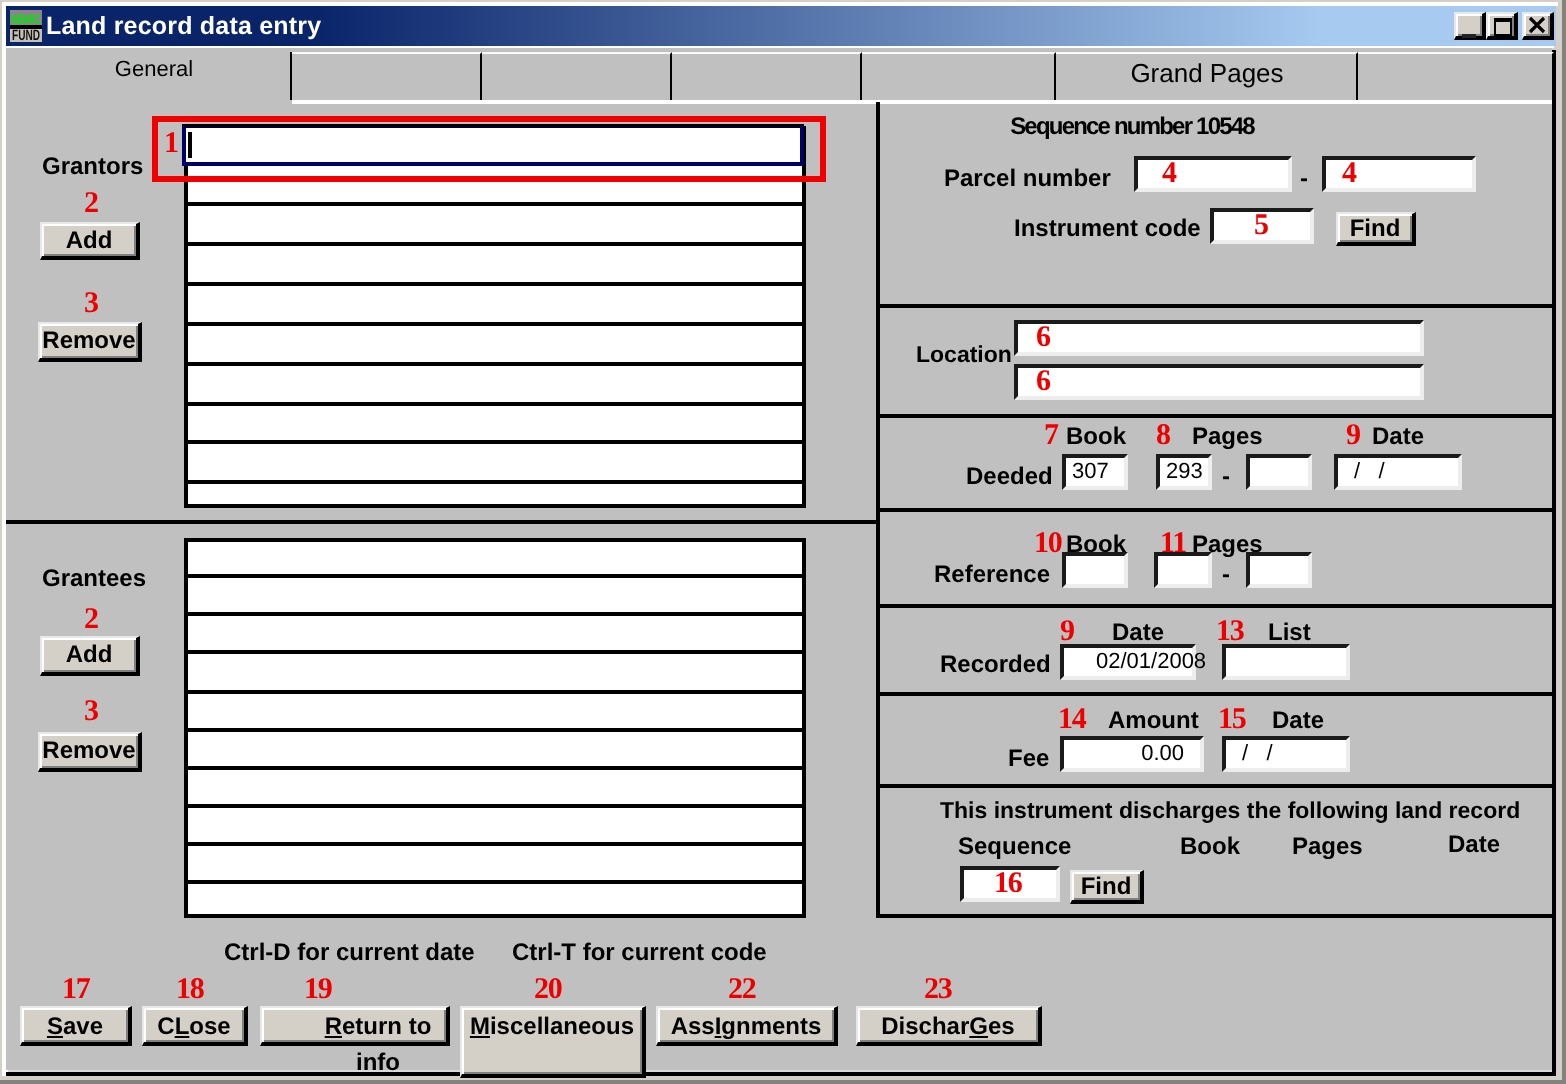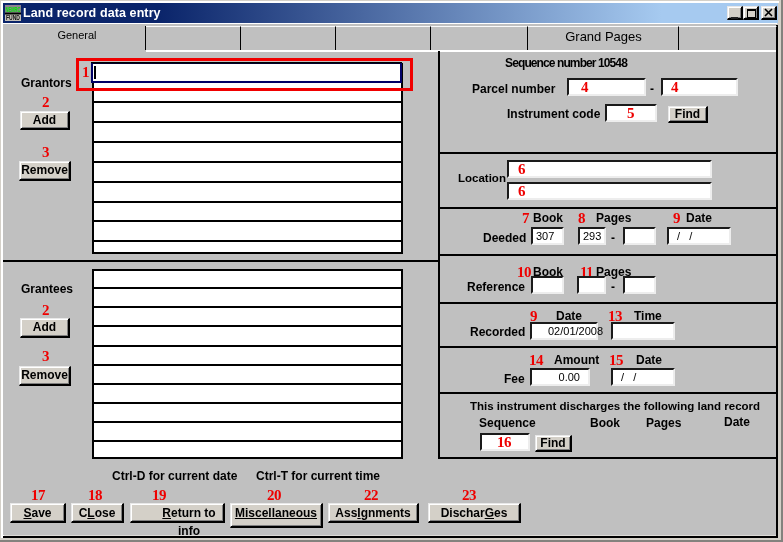--- a/index.html
+++ b/index.html
@@ -100,21 +100,21 @@
 <div class="hline" style="left:94px;top:402px;width:307px;"></div>
 <div class="hline" style="left:94px;top:421px;width:307px;"></div>
 <div class="hline" style="left:94px;top:440px;width:307px;"></div>
 
 <div class="red" style="left:42px;top:302px;">2</div>
 <div class="btn" style="left:20px;top:318px;width:50px;height:20px;line-height:17px;">Add</div>
 <div class="red" style="left:42px;top:348px;">3</div>
 <div class="btn" style="left:19px;top:366px;width:52px;height:20px;line-height:17px;">Remove</div>
 
 <div class="lbl" style="left:112px;top:469px;">Ctrl-D for current date</div>
-<div class="lbl" style="left:256px;top:469px;">Ctrl-T for current time</div>
+<div class="lbl" style="left:256px;top:469px;">Ctrl-T for current code</div>
 
 <div class="vline" style="left:438px;top:51px;height:408px;"></div>
 <div class="hline" style="left:438px;top:152px;width:339px;"></div>
 <div class="hline" style="left:438px;top:207px;width:339px;"></div>
 <div class="hline" style="left:438px;top:254px;width:339px;"></div>
 <div class="hline" style="left:438px;top:302px;width:339px;"></div>
 <div class="hline" style="left:438px;top:346px;width:339px;"></div>
 <div class="hline" style="left:438px;top:392px;width:339px;"></div>
 <div class="hline" style="left:438px;top:457px;width:339px;"></div>
 
@@ -161,33 +161,33 @@
 <div class="lbl" style="left:596px;top:265px;">Pages</div>
 <div class="lbl" style="left:467px;top:280px;">Reference</div>
 <div class="fld" style="left:531px;top:276px;width:33px;height:18px;"></div>
 <div class="fld" style="left:577px;top:276px;width:29px;height:18px;"></div>
 <div class="lbl" style="left:611px;top:280px;">-</div>
 <div class="fld" style="left:623px;top:276px;width:33px;height:18px;"></div>
 
 <div class="red" style="left:530px;top:308px;">9</div>
 <div class="lbl" style="left:556px;top:309px;">Date</div>
 <div class="red" style="left:608px;top:308px;text-align:right;">13</div>
-<div class="lbl" style="left:634px;top:309px;">Time</div>
+<div class="lbl" style="left:634px;top:309px;">List</div>
 <div class="lbl" style="left:470px;top:325px;">Recorded</div>
 <div class="fld" style="left:530px;top:322px;width:68px;height:18px;">
     <span class="val" style="left:16px;top:1px;">02/01/2008</span>
   </div>
 <div class="fld" style="left:611px;top:322px;width:64px;height:18px;"></div>
 
 <div class="red" style="left:529px;top:352px;">14</div>
 <div class="lbl" style="left:554px;top:353px;">Amount</div>
 <div class="red" style="left:609px;top:352px;">15</div>
 <div class="lbl" style="left:636px;top:353px;">Date</div>
 <div class="lbl" style="left:504px;top:372px;">Fee</div>
-<div class="fld" style="left:530px;top:368px;width:60px;height:18px;">
+<div class="fld" style="left:530px;top:368px;width:72px;height:18px;">
     <span class="val" style="right:8px;top:1px;">0.00</span>
   </div>
 <div class="fld" style="left:611px;top:368px;width:64px;height:18px;">
     <span class="val" style="left:8px;top:1px;">/&nbsp;&nbsp;&nbsp;/</span>
   </div>
 
 <div class="lbl" style="left:470px;top:400px;font-size:11.5px;">This instrument discharges the following land record</div>
 <div class="lbl" style="left:479px;top:416px;">Sequence</div>
 <div class="lbl" style="left:590px;top:416px;">Book</div>
 <div class="lbl" style="left:646px;top:416px;">Pages</div>
@@ -199,15 +199,15 @@
 <div class="red" style="left:31px;top:487px;font-family:Liberation Serif, serif;">17</div>
 <div class="red" style="left:88px;top:487px;">18</div>
 <div class="red" style="left:152px;top:487px;">19</div>
 <div class="red" style="left:267px;top:487px;text-align:right;">20</div>
 <div class="red" style="left:364px;top:487px;">22</div>
 <div class="red" style="left:462px;top:487px;">23</div>
 
 <div class="btn" style="left:10px;top:503px;width:56px;height:20px;line-height:18px;"><u>S</u>ave</div>
 <div class="btn" style="left:71px;top:503px;width:53px;height:20px;line-height:18px;">C<u>L</u>ose</div>
 <div class="btn" style="left:130px;top:503px;width:95px;height:20px;line-height:18px;padding-left:24px;"><u>R</u>eturn to info</div>
-<div class="btn" style="left:230px;top:503px;width:93px;height:25px;line-height:18px;text-decoration:underline;"><u>M</u>iscellaneous</div>
+<div class="btn" style="left:230px;top:503px;width:93px;height:36px;line-height:18px;"><u>M</u>iscellaneous</div>
 <div class="btn" style="left:328px;top:503px;width:91px;height:20px;line-height:18px;">Ass<u>I</u>gnments</div>
 <div class="btn" style="left:428px;top:503px;width:93px;height:20px;line-height:18px;">Dischar<u>G</u>es</div>
 
 </body></html>

